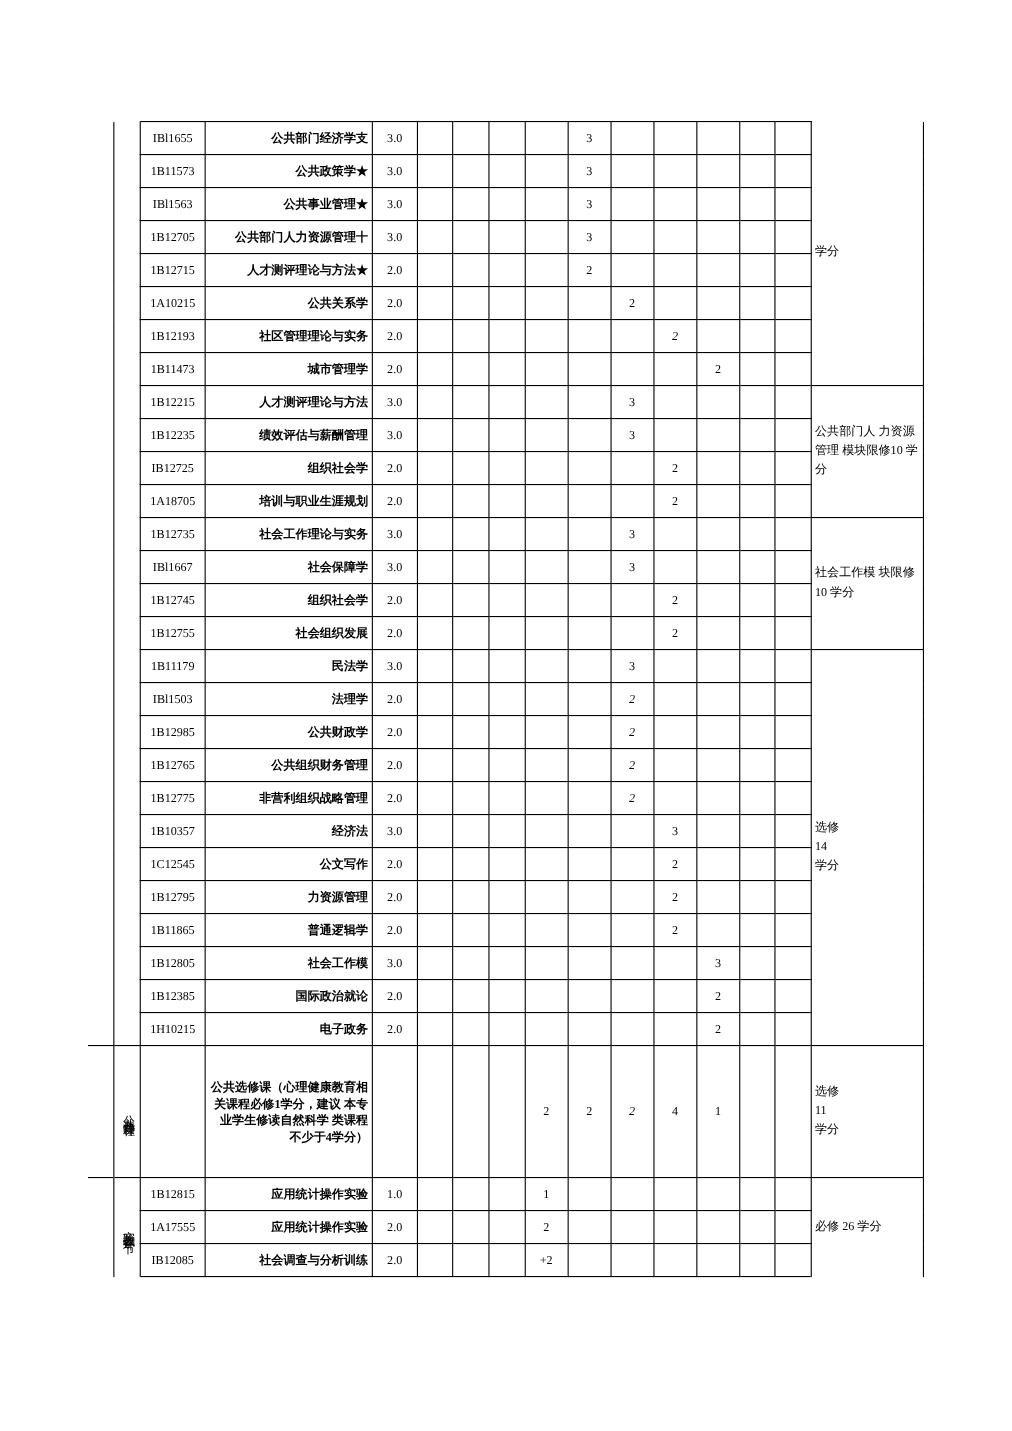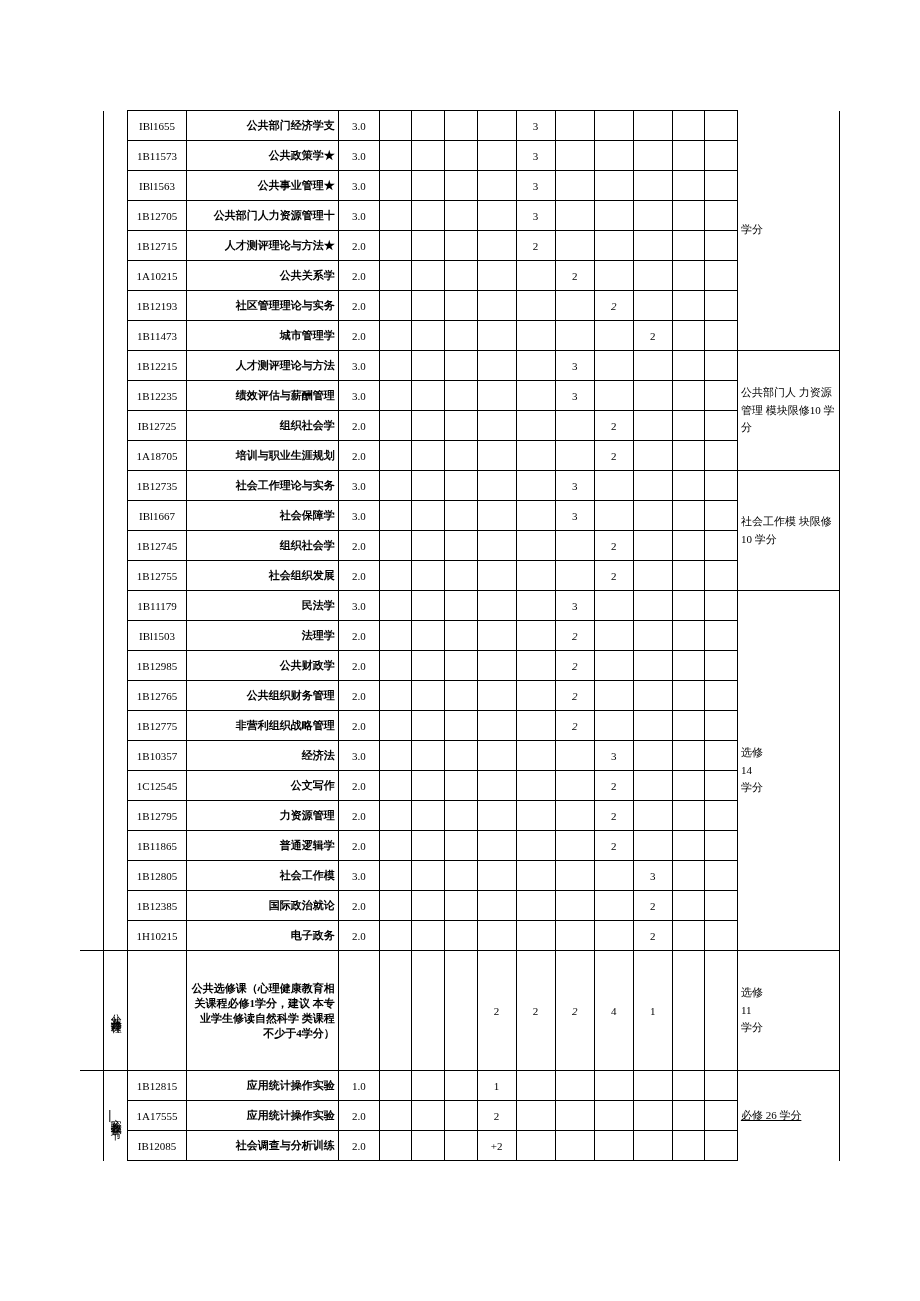--- a/index.html
+++ b/index.html
@@ -41,21 +41,21 @@
     .notes { line-height: 1.6; text-align: left; }
     .c-cat { width: 22px; }
     .c-code { width: 54px; }
     .c-name { width: 140px; }
     .c-credit { width: 38px; }
     .c-s { width: 36px; }
     .c-notes { width: 94px; }
     .s1,.s2,.s3 { width: 30px; }
     .no-left { border-left: none; }
     .no-top { border-top: none; }
-    .no-bottom { border-bottom: none; text-decoration: underline; }
+    .no-bottom { border-bottom: none; }
   </style>
 </head>
 <body>
 
 <table>
   <colgroup>
     <col class="c-cat">
       <col class="c-cat">
     <col class="c-code">
       <col class="c-name">

